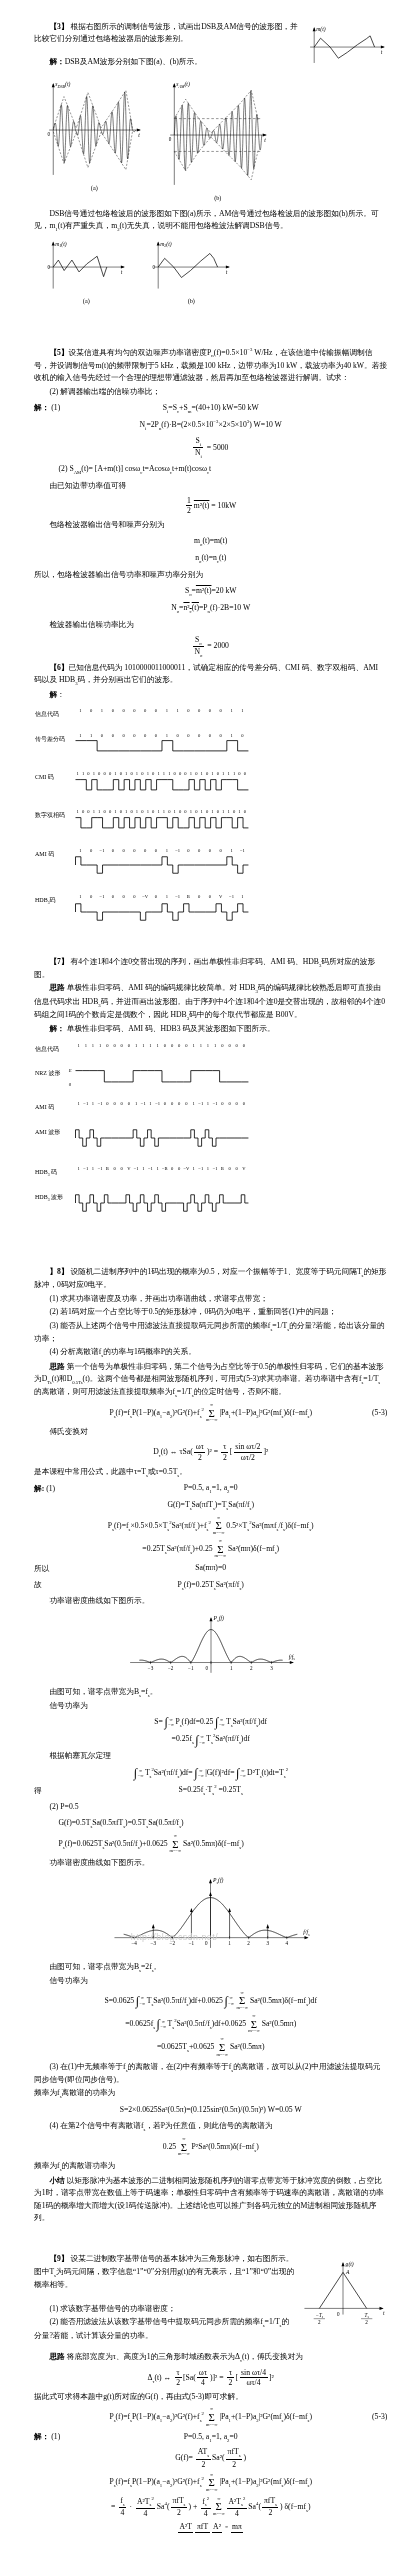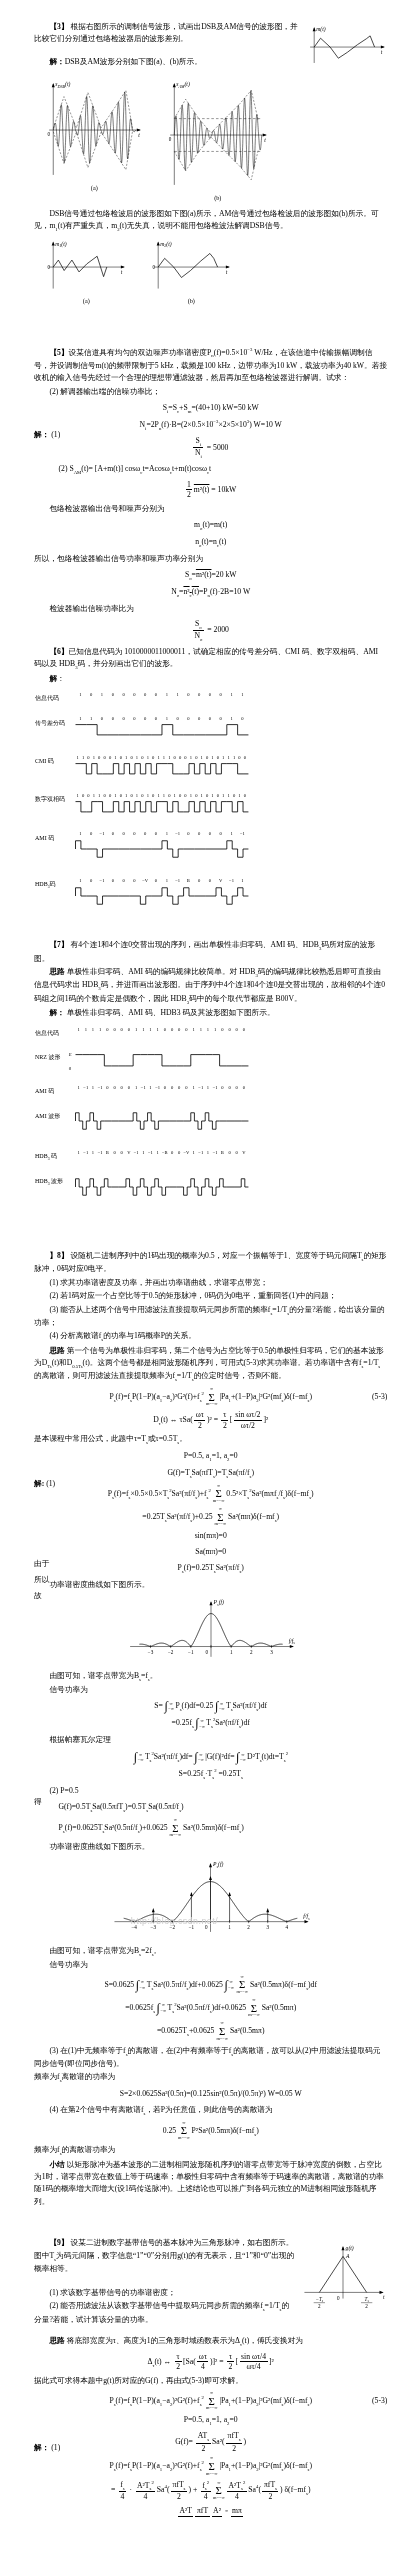--- a/index.html
+++ b/index.html
@@ -17,21 +17,21 @@
   .fd{padding:0 1.5px;}
   sub,sup{font-size:0.62em;}
   .ovl{text-decoration:overline;}
   .bigop{display:inline-flex;flex-direction:column;align-items:center;vertical-align:middle;line-height:1;margin:0 1.5px;}
   .bigop .lim{font-size:4.4px;}
   .bigop .op{font-size:10.8px;}
   .intg{display:inline-flex;align-items:center;vertical-align:middle;margin:0 1px;}
   .intg .isym{font-size:12.4px;line-height:1;}
   .intg .ilims{display:inline-flex;flex-direction:column;font-size:4.4px;line-height:1.25;margin-left:0.5px;}
   .leqline{position:relative;margin:3.6px 0;min-height:10.3px;}
-  .leqlab{position:absolute;left:0;top:50%;transform:translateY(-50%);margin-top:27px;}
+  .leqlab{position:absolute;left:0;top:50%;transform:translateY(-50%);}
   .leqbody{display:block;text-align:center;}
   .figure{margin:5.2px 0;text-align:center;}
   .figure.fl{text-align:left;}
   .figbox{position:relative;display:inline-block;vertical-align:top;}
   .fig-cap{text-align:center;font-size:6.2px;margin-top:0.5px;font-family:"Liberation Serif",serif;}
   .figrow{display:flex;align-items:flex-start;gap:5.2px;}
   .figrow-left{flex:1;}
   .oscrow{display:flex;gap:23px;justify-content:flex-start;padding-left:11.3px;}
   .codes-fig{margin:7.2px 0;padding-left:1px;}
   .code-row{display:flex;margin-bottom:12.4px;align-items:flex-start;}
@@ -126,20 +126,21 @@
     <div class="leqline">
       <span class="leqlab"><b>解：</b>  (1)</span>
       <span class="leqbody"><span class="eqtext">S<sub>i</sub>=S<sub>c</sub>+S<sub>m</sub>=(40+10) kW=50 kW</span></span>
     </div>
     <div class="eqline"><span class="eqtext">N<sub>i</sub>=2P<sub>n</sub>(f)·B=(2×0.5×10<sup>−3</sup>×2×5×10<sup>3</sup>) W=10 W</span></div>
     <div class="eqline"><span class="frac">
         <span class="fn">S<sub>i</sub></span>
         <span class="fd">N<sub>i</sub></span>
       </span><span class="eqtext"> = 5000</span></div>
     <div class="eqline left"><span class="eqtext">(2)  S<sub>AM</sub>(t)= [A+m(t)] cosω<sub>c</sub>t=Acosω<sub>c</sub>t+m(t)cosω<sub>c</sub>t</span></div>
+    <div class="para ind">由已知边带功率值可得</div>
     <div class="eqline"><span class="frac">
         <span class="fn">1</span>
         <span class="fd">2</span>
       </span><span class="eqtext"><span class="ovl">m²(t)</span> = 10kW</span></div>
     <div class="para ind">包络检波器输出信号和噪声分别为</div>
     <div class="eqline"><span class="eqtext">m<sub>o</sub>(t)=m(t)</span></div>
     <div class="eqline"><span class="eqtext">n<sub>o</sub>(t)=n<sub>c</sub>(t)</span></div>
     <div class="para">所以，包络检波器输出信号功率和噪声功率分别为</div>
     <div class="eqline"><span class="eqtext">S<sub>o</sub>=<span class="ovl">m²(t)</span>=20 kW</span></div>
     <div class="eqline"><span class="eqtext">N<sub>o</sub>=<span class="ovl">n²<sub>c</sub>(t)</span>=P<sub>n</sub>(f)·2B=10 W</span></div>
@@ -465,20 +466,21 @@
     <div class="para ind">(1) 求其功率谱密度及功率，并画出功率谱曲线，求谱零点带宽；</div>
     <div class="para ind">(2) 若1码对应一个占空比等于0.5的矩形脉冲，0码仍为0电平，重新回答(1)中的问题；</div>
     <div class="para ind">(3) 能否从上述两个信号中用滤波法直接提取码元同步所需的频率f<sub>s</sub>=1/T<sub>s</sub>的分量?若能，给出该分量的功率；</div>
     <div class="para ind">(4) 分析离散谱f<sub>s</sub>的功率与1码概率P的关系。</div>
     <div class="para ind"><b>思路</b> 第一个信号为单极性非归零码，第二个信号为占空比等于0.5的单极性归零码，它们的基本波形为D<sub>Ts</sub>(t)和D<sub>0.5Ts</sub>(t)。这两个信号都是相同波形随机序列，可用式(5-3)求其功率谱。若功率谱中含有f<sub>s</sub>=1/T<sub>s</sub>的离散谱，则可用滤波法直接提取频率为f<sub>s</sub>=1/T<sub>s</sub>的位定时信号，否则不能。</div>
     <div class="eqline"><span class="eqtext">P<sub>s</sub>(f)=f<sub>s</sub>P(1−P)(a<sub>1</sub>−a<sub>2</sub>)²G²(f)+f<sub>s</sub><sup>2</sup></span><span class="bigop">
         <span class="lim">∞</span>
         <span class="op">Σ</span>
         <span class="lim">m=−∞</span>
       </span><span class="eqtext">|Pa<sub>1</sub>+(1−P)a<sub>2</sub>|²G²(mf<sub>s</sub>)δ(f−mf<sub>s</sub>)</span><span class="eqtag">(5-3)</span></div>
+    <div class="para ind">傅氏变换对</div>
     <div class="eqline"><span class="eqtext">D<sub>τ</sub>(t) ↔ τSa(</span><span class="frac">
         <span class="fn">ωτ</span>
         <span class="fd">2</span>
       </span><span class="eqtext">)² = </span><span class="frac">
         <span class="fn">τ</span>
         <span class="fd">2</span>
       </span><span class="eqtext">[</span><span class="frac">
         <span class="fn">sin ωτ/2</span>
         <span class="fd">ωτ/2</span>
       </span><span class="eqtext">]²</span></div>
@@ -491,24 +493,20 @@
     <div class="eqline"><span class="eqtext">P<sub>s</sub>(f)=f<sub>s</sub>×0.5×0.5×T<sub>s</sub><sup>2</sup>Sa²(πf/f<sub>s</sub>)+f<sub>s</sub><sup>2</sup></span><span class="bigop">
         <span class="lim">∞</span>
         <span class="op">Σ</span>
         <span class="lim">m=−∞</span>
       </span><span class="eqtext">0.5²×T<sub>s</sub><sup>2</sup>Sa²(mπf<sub>s</sub>/f<sub>s</sub>)δ(f−mf<sub>s</sub>)</span></div>
     <div class="eqline"><span class="eqtext">=0.25T<sub>s</sub>Sa²(πf/f<sub>s</sub>)+0.25</span><span class="bigop">
         <span class="lim">∞</span>
         <span class="op">Σ</span>
         <span class="lim">m=−∞</span>
       </span><span class="eqtext">Sa²(mπ)δ(f−mf<sub>s</sub>)</span></div>
-    <div class="leqline">
-      <span class="leqlab">由于</span>
-      <span class="leqbody"><span class="eqtext">sin(mπ)=0</span></span>
-    </div>
     <div class="leqline">
       <span class="leqlab">所以</span>
       <span class="leqbody"><span class="eqtext">Sa(mπ)=0</span></span>
     </div>
     <div class="leqline">
       <span class="leqlab">故</span>
       <span class="leqbody"><span class="eqtext">P<sub>s</sub>(f)=0.25T<sub>s</sub>Sa²(πf/f<sub>s</sub>)</span></span>
     </div>
     <div class="para ind">功率谱密度曲线如下图所示。</div>
     <div class="figure"><div class="figbox"><svg width="170" height="63" viewBox="0 0 330 122" style="font-size:15px">

